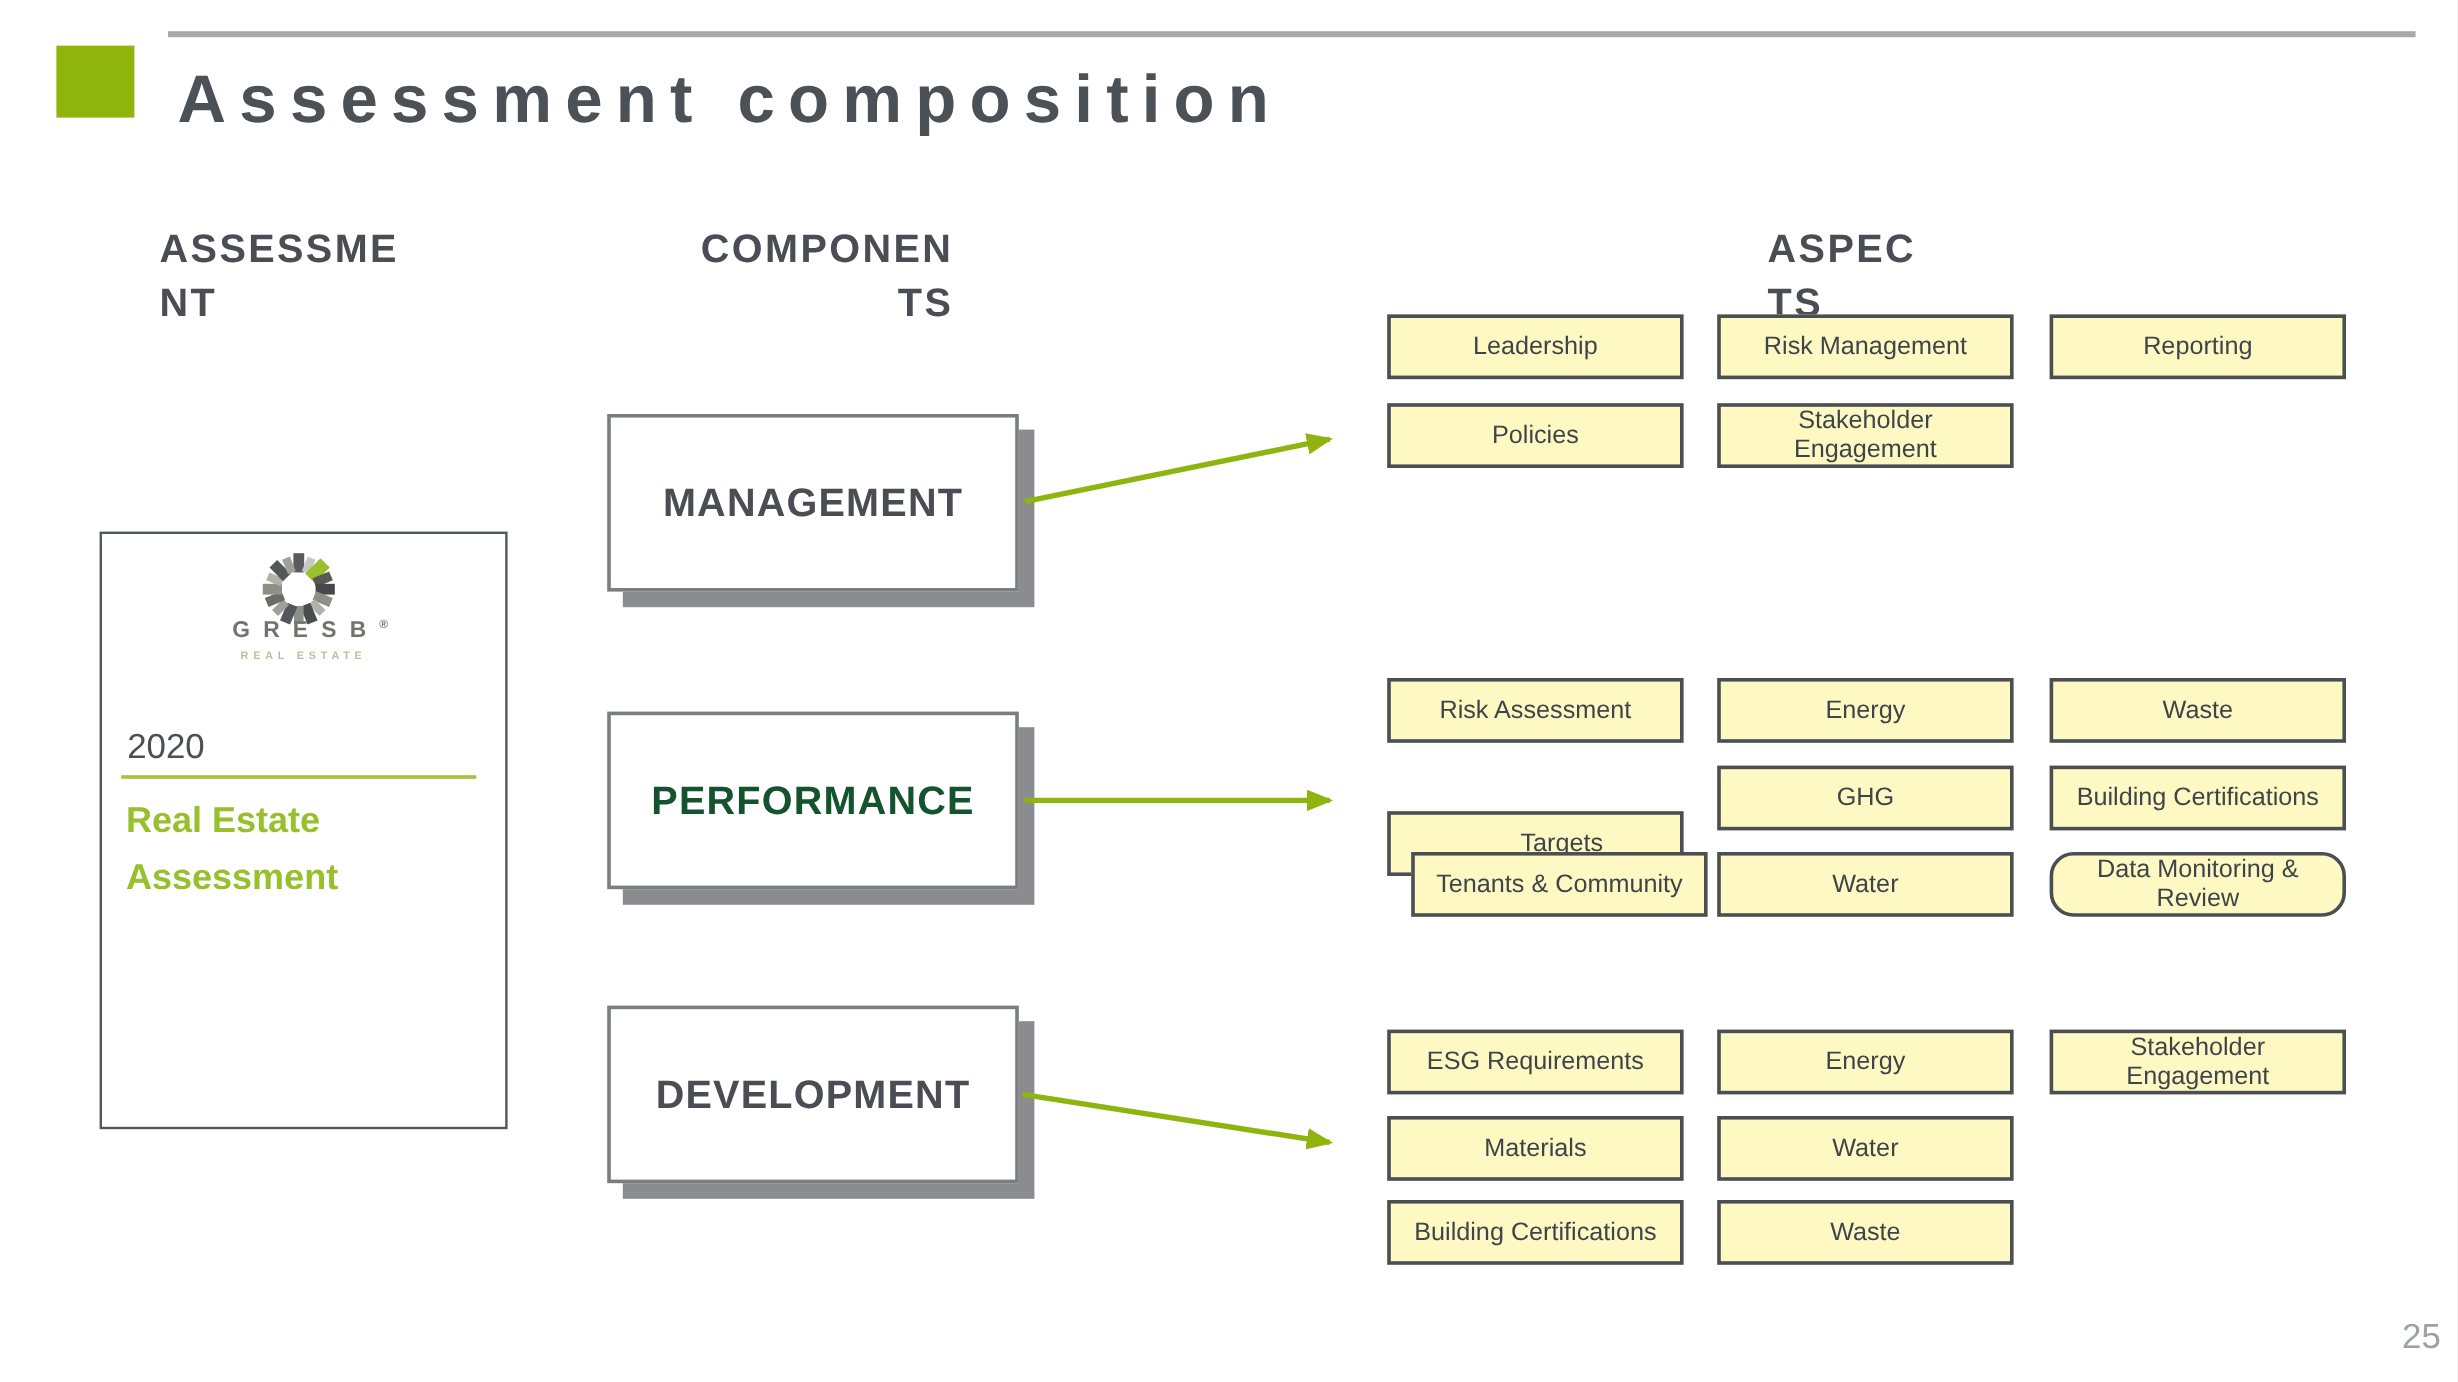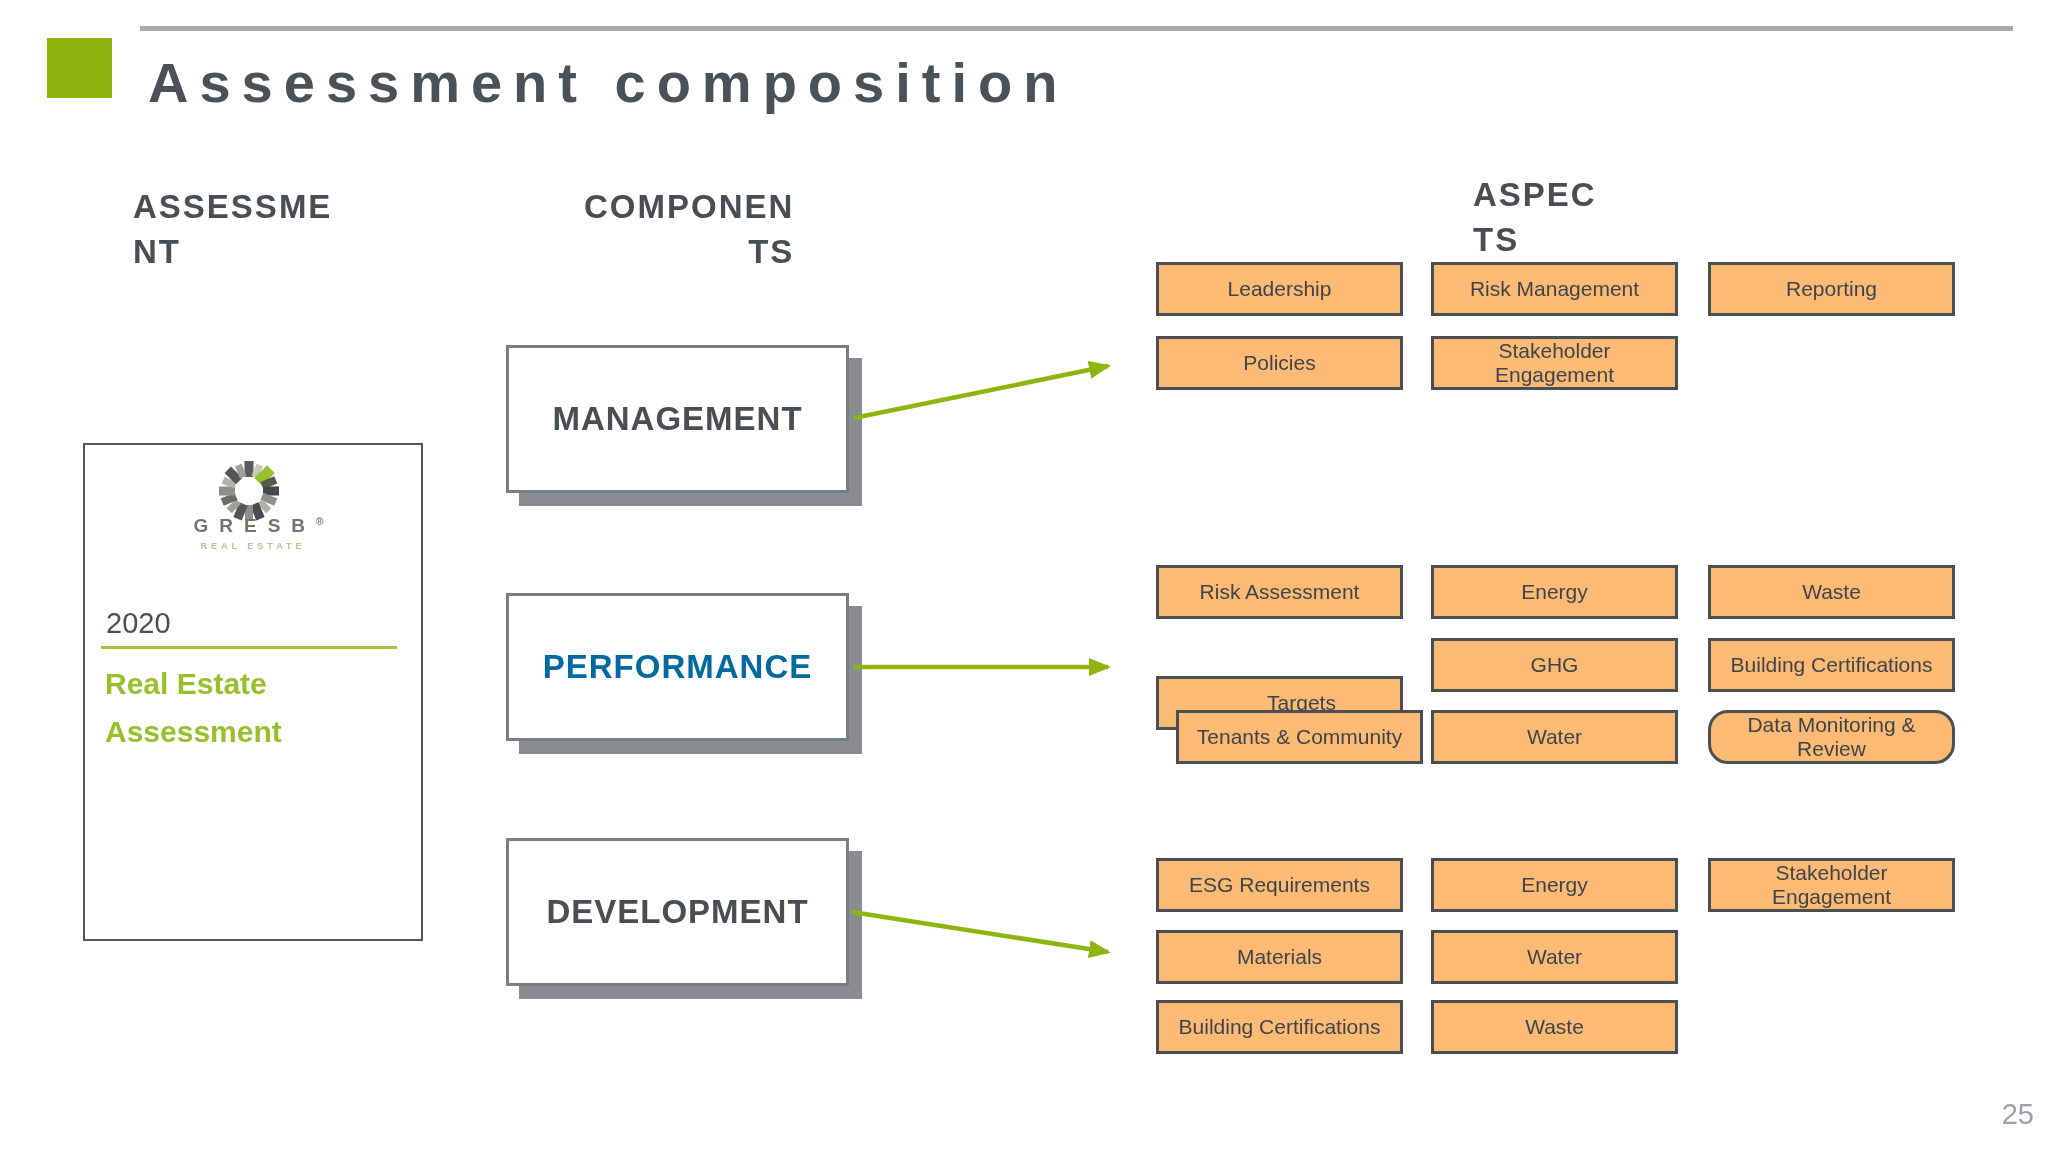--- a/index.html
+++ b/index.html
@@ -16,21 +16,21 @@
     left:148px;top:50px;font-size:56px;font-weight:bold;letter-spacing:11px;
     color:#4c5157;white-space:nowrap;
   }
 
   
   .col-header{
     font-size:33px;font-weight:bold;letter-spacing:2px;color:#4A4E54;line-height:45px;
   }
   .hdr-assessment{left:133px;top:184px;}
   .hdr-components{left:584px;top:184px;text-align:right;}
-  .hdr-aspects{left:1473px;top:172px;}
+  .hdr-aspects{left:1473px;top:184px;}
 
   
   .gresb-card{
     left:83px;top:443px;width:340px;height:498px;background:#ffffff;
     border:2px solid #54585c;box-sizing:border-box;
   }
   .gresb-logo{left:128px;top:10px;width:72px;height:72px;}
   .gresb-word{
     left:0;top:70px;width:100%;text-align:center;font-size:19px;letter-spacing:11px;
     color:#70756C;font-weight:bold;white-space:nowrap;text-indent:11px;
@@ -47,26 +47,26 @@
 
   
   .component-box{
     left:506px;width:343px;height:148px;background:#ffffff;
     border:3px solid #7B7E81;box-sizing:border-box;
     box-shadow:13px 13px 0 0 #8A8C8F;
     display:flex;align-items:center;justify-content:center;
     font-size:33px;font-weight:bold;letter-spacing:1px;color:#4A4E54;
   }
   .comp-management{top:345px;}
-  .comp-performance{top:593px;color:#0369a1;}
+  .comp-performance{top:593px;color:#14532d;}
   .comp-development{top:838px;}
 
   
   .aspect-cell{
-    width:247px;height:54px;background:#fdba74;border:3px solid #4A4F54;
+    width:247px;height:54px;background:#fef9c3;border:3px solid #4A4F54;
     box-sizing:border-box;display:flex;align-items:center;justify-content:center;
     text-align:center;font-size:21px;color:#3F444A;line-height:24px;white-space:pre-line;
   }
 
   
   .arrows{left:0;top:0;width:2048px;height:1152px;pointer-events:none;}
 
   .page-number{left:1990px;top:1098px;width:44px;text-align:right;font-size:29px;color:#9BA1A7;}
 </style>
 </head>

